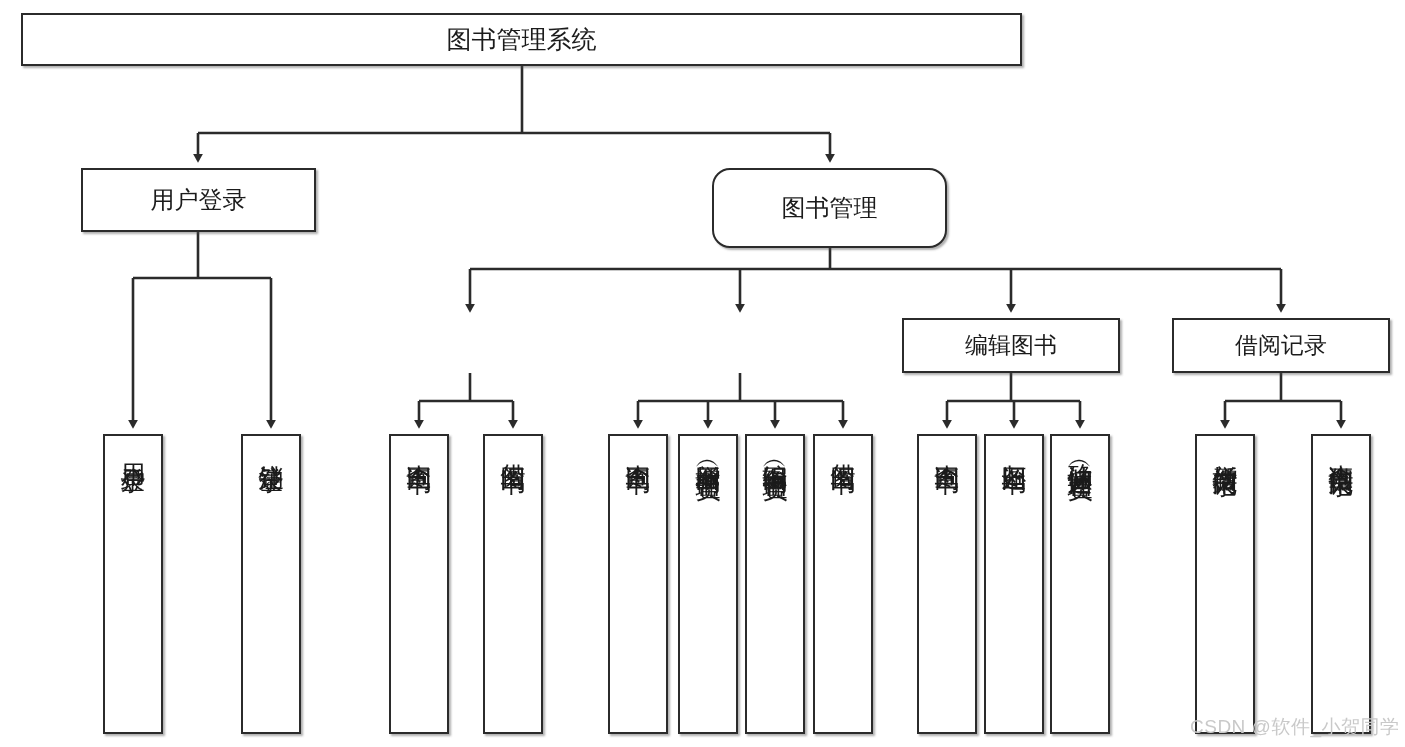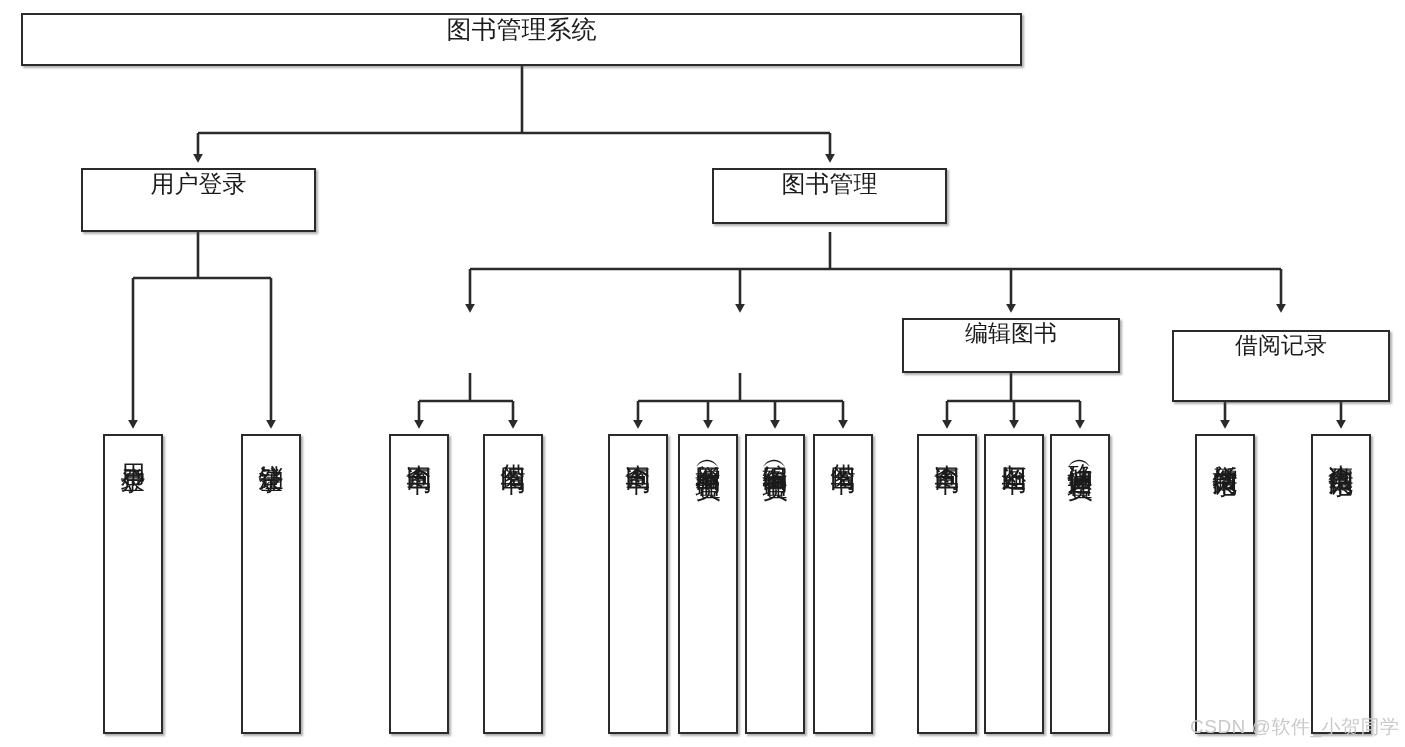--- a/index.html
+++ b/index.html
@@ -25,20 +25,21 @@
     height: 747px;
     pointer-events: none;
   }
   .node {
     position: absolute;
     box-sizing: border-box;
     background: #ffffff;
     border: 2px solid #2b2b2b;
     box-shadow: 2px 2px 2px rgba(80,80,80,0.45);
     display: flex;
+    align-items: center;
     justify-content: center;
     color: #1b1b1b;
     z-index: 2;
   }
   .node .label {
     display: block;
     text-align: center;
     line-height: 1.18;
     white-space: nowrap;
   }
@@ -127,28 +128,28 @@
     </g>
   </svg>
 
   <div class="node root" style="left:21px; top:13px; width:1001px; height:53px;">
     <span class="label">图书管理系统</span>
   </div>
 
   <div class="node level2" style="left:81px; top:168px; width:235px; height:64px;">
     <span class="label">用户登录</span>
   </div>
-  <div class="node level2" style="left:712px; top:168px; width:235px; height:56px;">
+  <div class="node level2" style="left:712px; top:168px; width:235px; height:80px;border-radius:18px;">
     <span class="label">图书管理</span>
   </div>
 
   <div class="node level3" style="left:902px; top:318px; width:218px; height:55px;">
     <span class="label">编辑图书</span>
   </div>
-  <div class="node level3" style="left:1172px; top:330px; width:218px; height:72px;">
+  <div class="node level3" style="left:1172px; top:318px; width:218px; height:55px;">
     <span class="label">借阅记录</span>
   </div>
 
   <div class="node leaf" style="left:103px; top:434px; width:60px; height:300px;">
     <span class="label">用户登录</span>
   </div>
   <div class="node leaf" style="left:241px; top:434px; width:60px; height:300px;">
     <span class="label">注销登录</span>
   </div>
 

